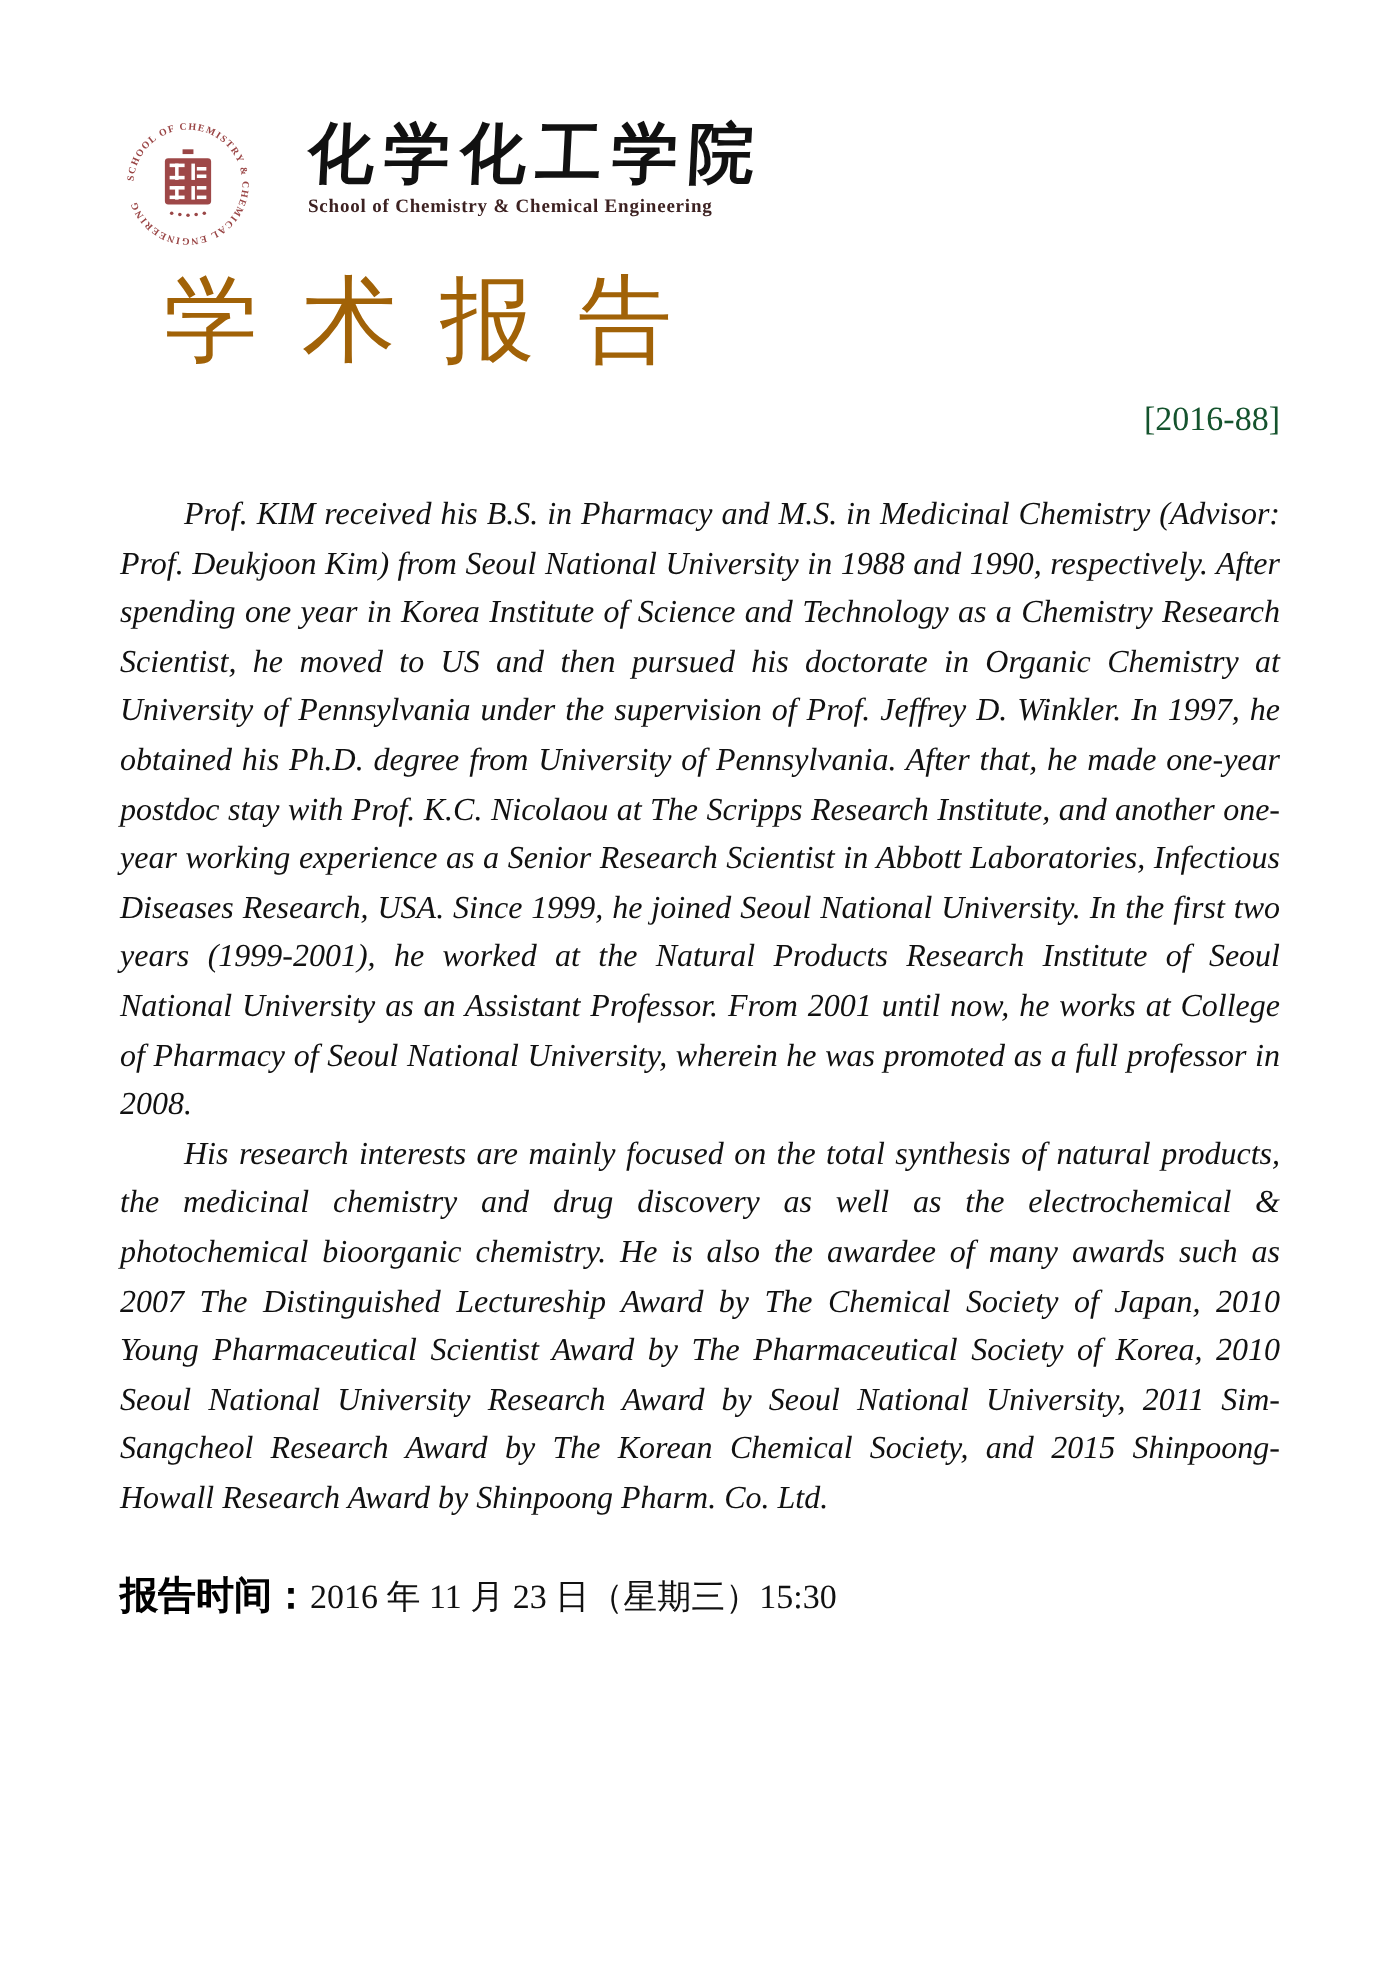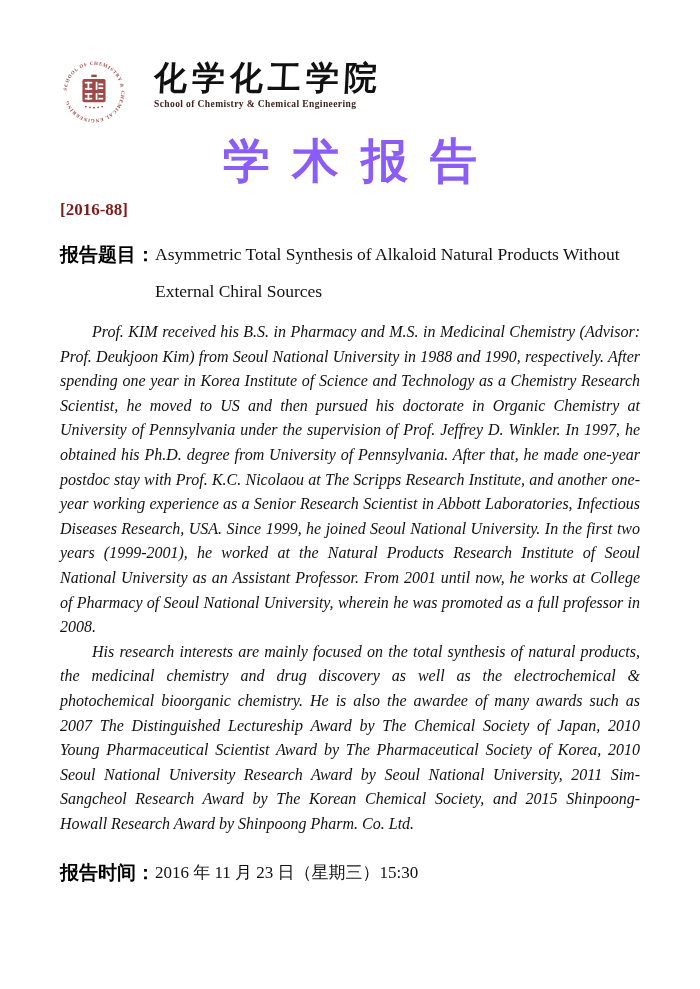--- a/index.html
+++ b/index.html
@@ -34,34 +34,32 @@
     font-size: 9.5px;
     font-weight: bold;
     letter-spacing: 0.4px;
     color: #3d2222;
     font-family: "Liberation Serif", "DejaVu Serif", serif;
   }
 
   
   .doc-title {
     margin-top: 8px;
-    text-align: center;
     font-size: 47px;
-    font-weight: 700;
+    font-weight: 400;
     letter-spacing: 22px;
     padding-left: 22px; 
-    color: #8b5cf6;
+    color: #a16207;
     line-height: 1.15;
   }
   .doc-number {
     margin-top: 12px;
-    text-align: left;
+    text-align: right;
     font-size: 17px;
-    color: #7f1d1d;
-    font-weight: bold;
+    color: #14532d;
   }
 
   
   .fields { margin-top: 16px; }
   .field-row { display: flex; align-items: flex-start; }
   .field-label {
     flex: 0 0 92px;
     font-size: 19px;
     font-weight: bold;
     color: #000000;
@@ -137,24 +135,20 @@
       <div class="brand-cn">化学化工学院</div>
       <div class="brand-en">School of Chemistry &amp; Chemical Engineering</div>
     </div>
   </div>
 
   <div class="doc-title">学术报告</div>
   <div class="doc-number">[2016-88]</div>
 
   <div class="fields">
     <div class="field-row">
-      <span class="field-label">报告题目：</span>
-      <span class="field-value">Asymmetric Total Synthesis of Alkaloid Natural Products Without External Chiral Sources</span>
-    </div>
-    <div class="field-row">
     </div>
   </div>
 
   <div class="bio">
     <p>Prof. KIM received his B.S. in Pharmacy and M.S. in Medicinal Chemistry (Advisor: Prof. Deukjoon Kim) from Seoul National University in 1988 and 1990, respectively. After spending one year in Korea Institute of Science and Technology as a Chemistry Research Scientist, he moved to US and then pursued his doctorate in Organic Chemistry at University of Pennsylvania under the supervision of Prof. Jeffrey D. Winkler. In 1997, he obtained his Ph.D. degree from University of Pennsylvania. After that, he made one-year postdoc stay with Prof. K.C. Nicolaou at The Scripps Research Institute, and another one-year working experience as a Senior Research Scientist in Abbott Laboratories, Infectious Diseases Research, USA. Since 1999, he joined Seoul National University. In the first two years (1999-2001), he worked at the Natural Products Research Institute of Seoul National University as an Assistant Professor. From 2001 until now, he works at College of Pharmacy of Seoul National University, wherein he was promoted as a full professor in 2008.</p>
     <p>His research interests are mainly focused on the total synthesis of natural products, the medicinal chemistry and drug discovery as well as the electrochemical &amp; photochemical bioorganic chemistry. He is also the awardee of many awards such as 2007 The Distinguished Lectureship Award by The Chemical Society of Japan, 2010 Young Pharmaceutical Scientist Award by The Pharmaceutical Society of Korea, 2010 Seoul National University Research Award by Seoul National University, 2011 Sim-Sangcheol Research Award by The Korean Chemical Society, and 2015 Shinpoong-Howall Research Award by Shinpoong Pharm. Co. Ltd.</p>
   </div>
 
   <div class="meta">
     <div class="field-row">

